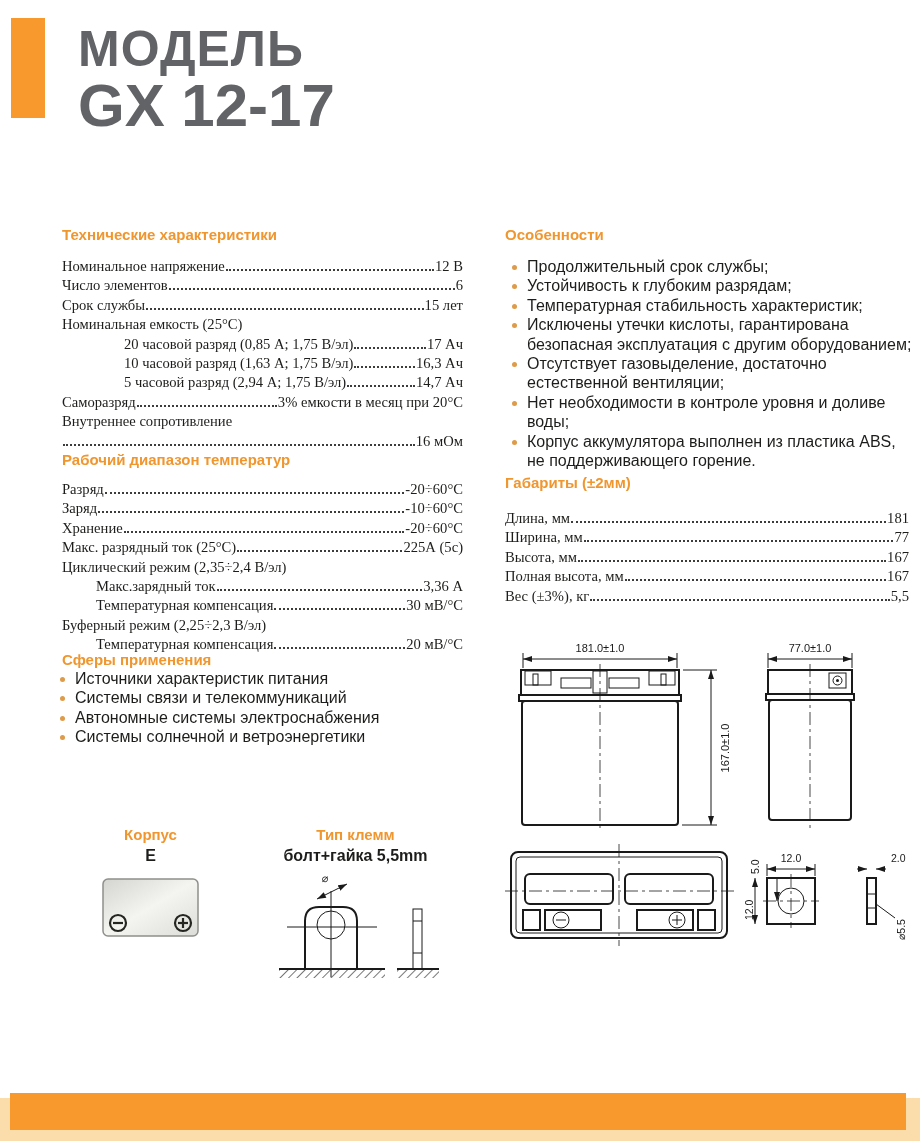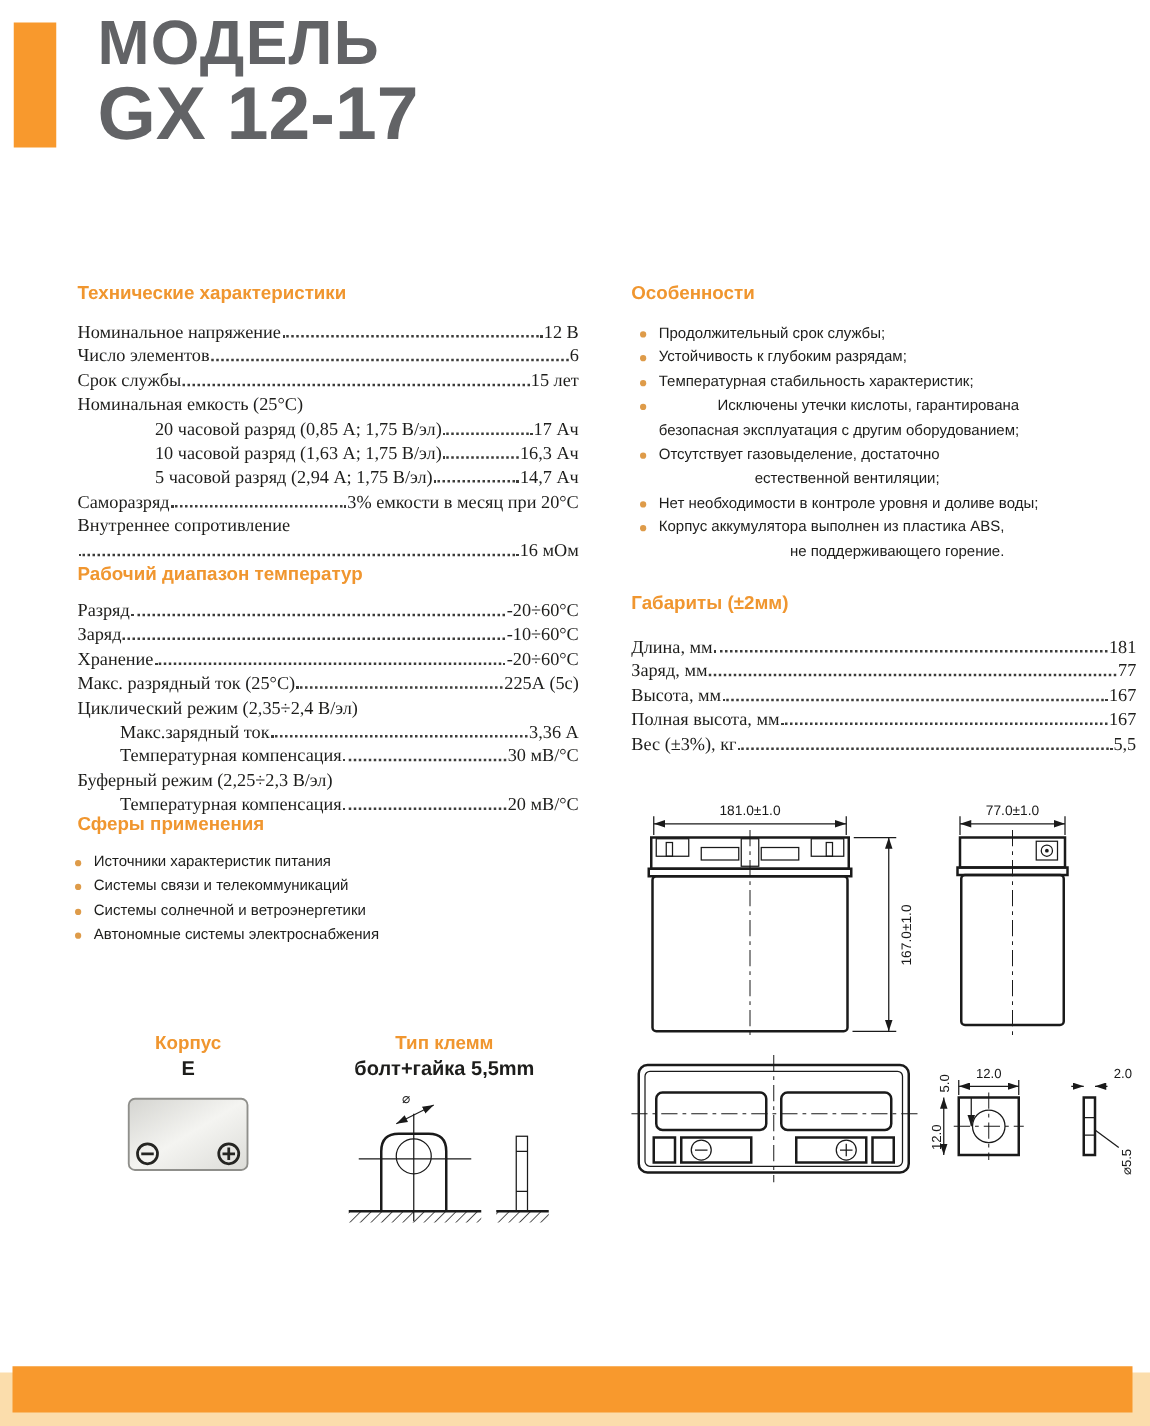--- a/index.html
+++ b/index.html
@@ -4,43 +4,43 @@
 <style>
   html,body{margin:0;padding:0;}
   body{
     width:920px;height:1141px;position:relative;background:#ffffff;
     font-family:"Liberation Sans",sans-serif;color:#1d1d1b;
     -webkit-font-smoothing:antialiased;overflow:hidden;
   }
   .abs{position:absolute;}
   
   #accent-block{left:11px;top:18px;width:34px;height:100px;background:#F8992D;}
-  #title{left:78px;top:8px;color:#626366;}
+  #title{left:78px;top:23px;color:#626366;}
   #title .l1{font-size:50px;font-weight:bold;line-height:1.04;letter-spacing:1px;}
   #title .l2{font-size:60px;font-weight:bold;line-height:1.0;letter-spacing:0px;margin-top:1px;}
   
   .hd{color:#F0962F;font-weight:bold;font-size:15px;line-height:18px;}
   
   .rows{font-size:14.6px;font-family:Liberation Serif, serif;}
   .r{display:flex;align-items:baseline;line-height:19.4px;white-space:nowrap;}
   .r .dots{flex:1 1 auto;border-bottom:2px dotted #3c3c3a;margin:0 1px 3px 1px;min-width:8px;}
   .r .val{white-space:nowrap;}
   .i1{padding-left:34px;text-align:center;}
   .i2{padding-left:62px;}
   
-  .fi{display:flex;line-height:19.4px;font-size:12px;text-align:right;}
+  .fi{display:flex;line-height:19.4px;font-size:16px;}
   .fi .b{flex:none;width:5px;height:5px;border-radius:50%;background:#DE9B49;margin:8px 10px 0 7px;}
   .fi .t{white-space:pre-line;}
   
   #tech{left:62px;top:226px;width:401px;}
   #tech .hd{margin-bottom:13px;}
   #temp{left:62px;top:451px;width:401px;}
   #temp .hd{margin-bottom:11px;}
   #apps{left:53px;top:651px;width:412px;}
-  #apps .hd{margin-bottom:11px;padding-left:9px;}
+  #apps .hd{padding-left:9px;}
   #features{left:505px;top:226px;width:408px;}
   #features .hd{margin-bottom:13px;}
   #dims{left:505px;top:474px;width:404px;}
   #dims .hd{margin-bottom:17px;}
   
   #case-row{left:58px;top:826px;width:410px;display:flex;}
   #case-col{width:185px;text-align:center;}
   #term-col{width:225px;text-align:center;}
   .sub-val{font-weight:bold;font-size:16px;margin-top:3px;}
   #case-col svg{margin-top:12px;}
@@ -191,25 +191,25 @@
   <div class="fi">
       <span class="b"></span>
       <span class="t">Источники характеристик питания</span>
     </div>
   <div class="fi">
       <span class="b"></span>
       <span class="t">Системы связи и телекоммуникаций</span>
     </div>
   <div class="fi">
       <span class="b"></span>
+      <span class="t">Автономные системы электроснабжения</span>
+    </div>
+  <div class="fi">
+      <span class="b"></span>
       <span class="t">Системы солнечной и ветроэнергетики</span>
-    </div>
-  <div class="fi">
-      <span class="b"></span>
-      <span class="t">Автономные системы электроснабжения</span>
     </div>
 </div>
 
 <div class="abs" id="features">
   <div class="hd">Особенности</div>
   <div class="fi">
       <span class="b"></span>
       <span class="t">Продолжительный срок службы;</span>
     </div>
   <div class="fi">
@@ -243,21 +243,21 @@
 
 <div class="abs" id="dims">
   <div class="hd">Габариты (±2мм)</div>
   <div class="rows">
     <div class="r">
         <span>Длина, мм</span>
         <span class="dots"></span>
         <span class="val">181</span>
       </div>
     <div class="r">
-        <span>Заряд, мм</span>
+        <span>Ширина, мм</span>
         <span class="dots"></span>
         <span class="val">77</span>
       </div>
     <div class="r">
         <span>Высота, мм</span>
         <span class="dots"></span>
         <span class="val">167</span>
       </div>
     <div class="r">
         <span>Полная высота, мм</span>

